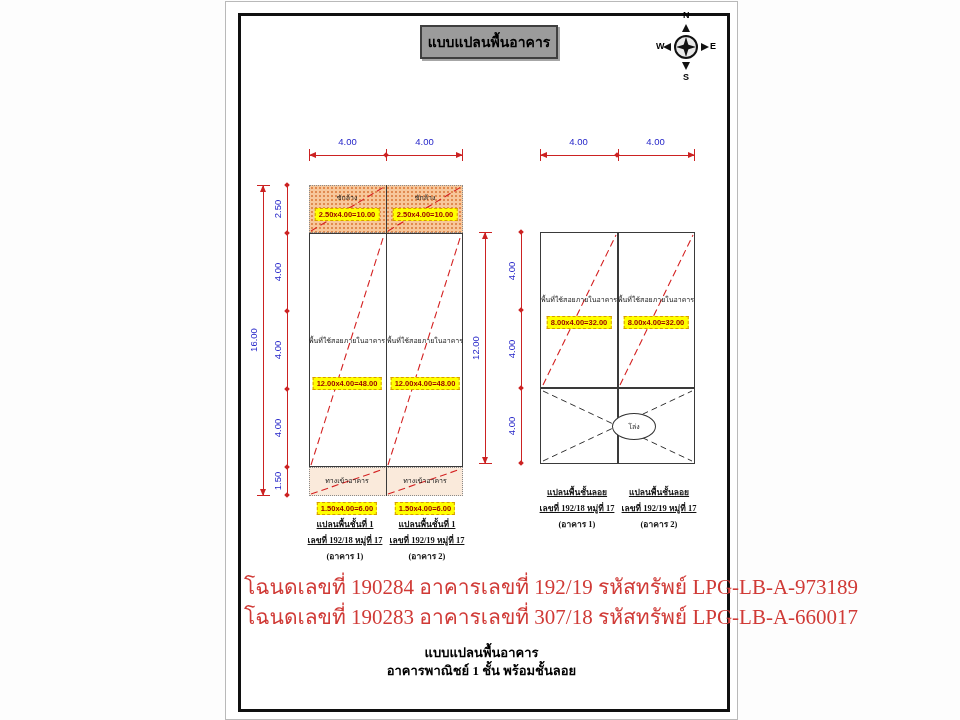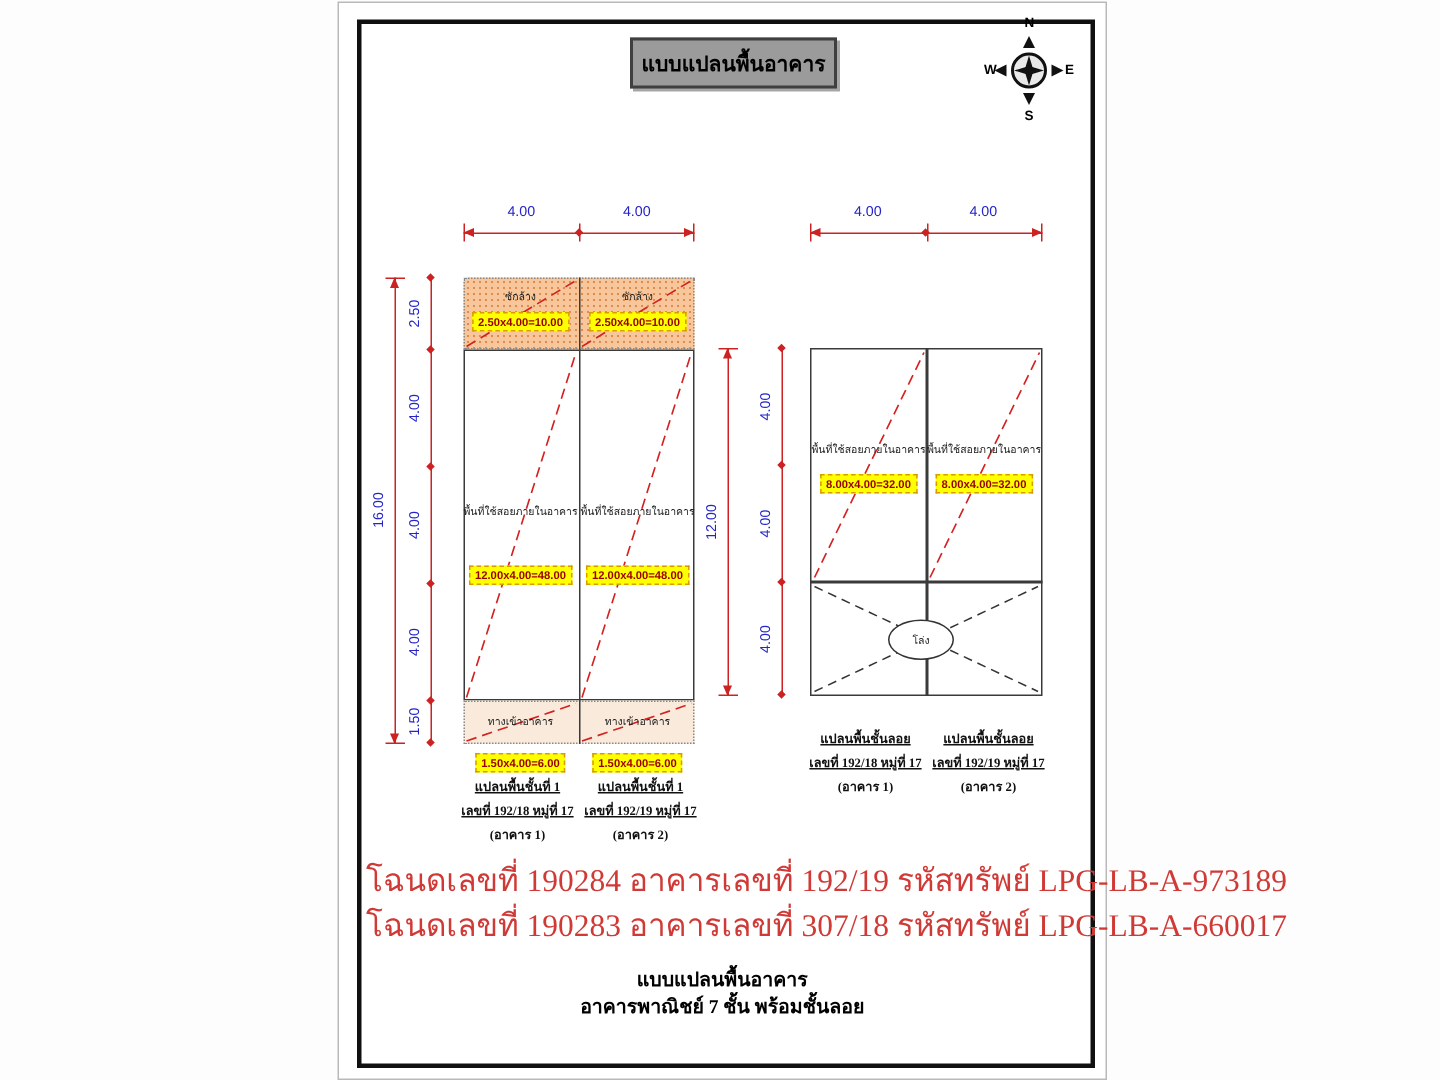--- a/index.html
+++ b/index.html
@@ -211,21 +211,21 @@
       </g>
       <g stroke="#333" stroke-width="1" stroke-dasharray="6,4" fill="none">
         <line x1="3" y1="229" x2="152" y2="159"></line>
           <line x1="3" y1="159" x2="152" y2="229"></line>
       </g>
     </svg>
     <div class="room-label" style="left:39px;top:62px;">พื้นที่ใช้สอยภายในอาคาร</div>
     <div class="room-label" style="left:116px;top:62px;">พื้นที่ใช้สอยภายในอาคาร</div>
     <div class="area-label" style="left:39px;top:84px;">8.00x4.00=32.00</div>
     <div class="area-label" style="left:116px;top:84px;">8.00x4.00=32.00</div>
-    <div class="void-ellipse" style="left:52px;top:181px;width:42px;height:25px;">โล่ง</div>
+    <div class="void-ellipse" style="left:72px;top:181px;width:42px;height:25px;">โล่ง</div>
   </div>
 
   <div class="caption-row" style="left:310px;top:482px;width:164px;">
     <div class="caption-col" style="width:82px;">
       <div class="u">แปลนพื้นชั้นลอย</div>
       <div class="u">เลขที่ 192/18 หมู่ที่ 17</div>
       <div>(อาคาร 1)</div>
     </div>
     <div class="caption-col" style="width:82px;">
       <div class="u">แปลนพื้นชั้นลอย</div>
@@ -234,15 +234,15 @@
     </div>
   </div>
 
   <div class="prop-text">
     <div>โฉนดเลขที่ 190284 อาคารเลขที่ 192/19 รหัสทรัพย์ LPG-LB-A-973189</div>
     <div>โฉนดเลขที่ 190283 อาคารเลขที่ 307/18 รหัสทรัพย์ LPG-LB-A-660017</div>
   </div>
 
   <div class="footer">
     <div>แบบแปลนพื้นอาคาร</div>
-    <div>อาคารพาณิชย์ 7 ชั้น พร้อมชั้นลอย</div>
+    <div>อาคารพาณิชย์ 1 ชั้น พร้อมชั้นลอย</div>
   </div>
 </div>
 
 </body></html>

